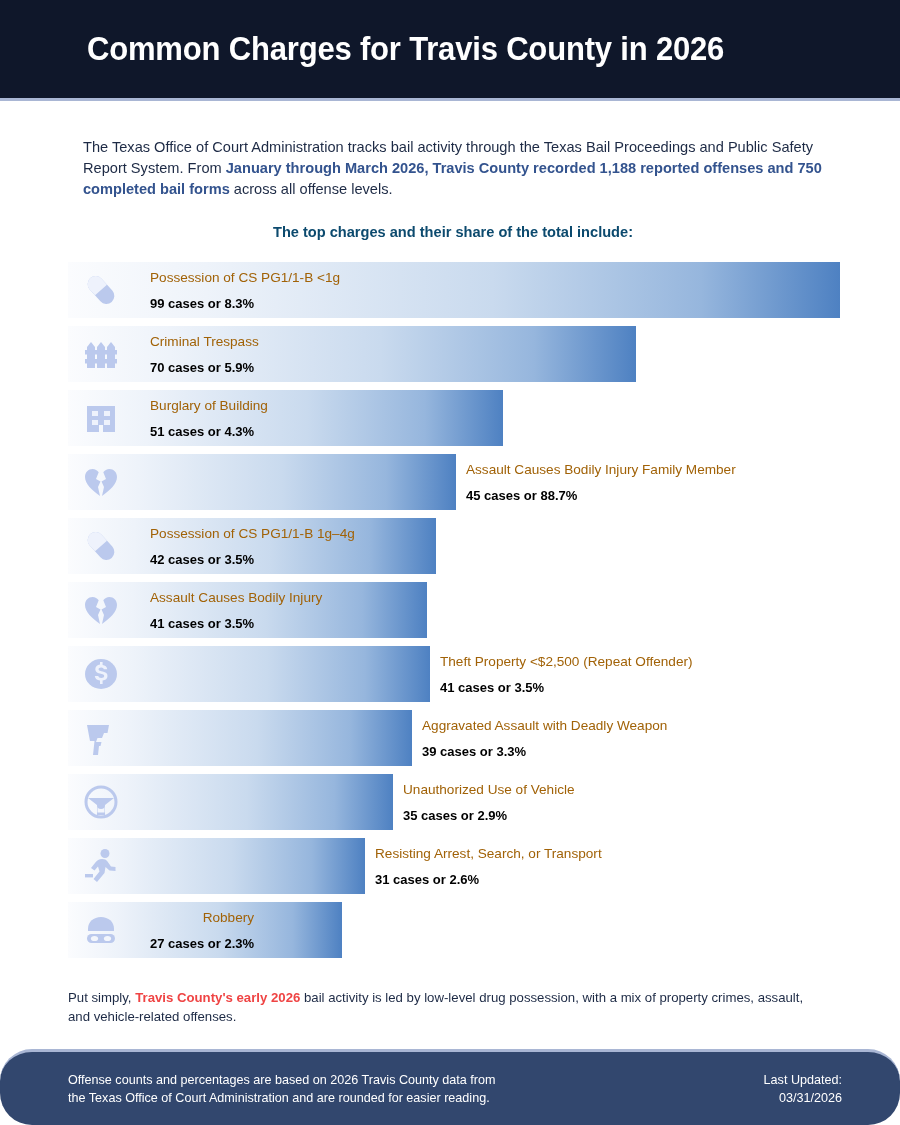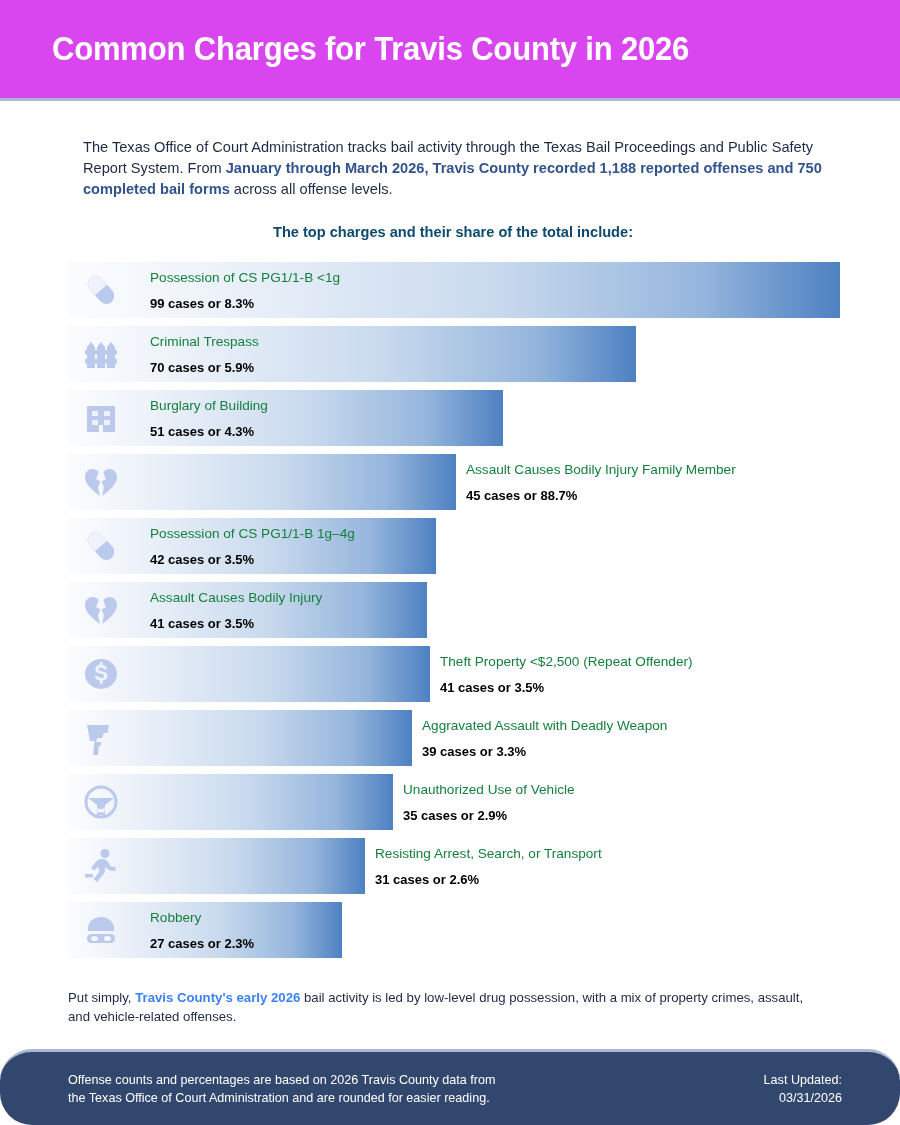--- a/index.html
+++ b/index.html
@@ -12,24 +12,24 @@
     height: 1125px;
     font-family: "Liberation Sans", sans-serif;
     color: #2e3f63;
     overflow: hidden;
     position: relative;
   }
 
   
   .header {
     height: 101px;
-    background: #d946ef;
+    background: #0f172a;
     display: flex;
     align-items: center;
-    padding-left: 52px;
+    padding-left: 87px;
     box-sizing: border-box;
     border-bottom: 3px solid #a9b6d4;
   }
   .header-title {
     color: #ffffff;
     font-size: 33px;
     font-weight: bold;
     letter-spacing: -0.2px;
     font-family: "Liberation Sans", sans-serif;
     transform: scaleX(0.94);
@@ -94,43 +94,44 @@
   .labels {
     position: absolute;
     top: 0;
     height: 56px;
     display: flex;
     flex-direction: column;
     justify-content: center;
   }
   .lab-title {
     font-size: 13.6px;
-    color: #15803d;
+    color: #a16207;
     line-height: 19px;
     white-space: nowrap;
+    text-align: right;
   }
   .lab-value {
     font-size: 13px;
     font-weight: bold;
     color: #000000;
     line-height: 19px;
     white-space: nowrap;
     margin-top: 7px;
   }
 
   
   .closer {
     margin-top: 30px;
     font-size: 13.2px;
     line-height: 19px;
     color: #1d2a45;
     max-width: 760px;
   }
   .closer .hl {
-    color: #3b82f6;
+    color: #ef4444;
     font-weight: bold;
   }
 
   
   .footer {
     position: absolute;
     left: 0;
     bottom: 0;
     width: 900px;
     height: 76px;

